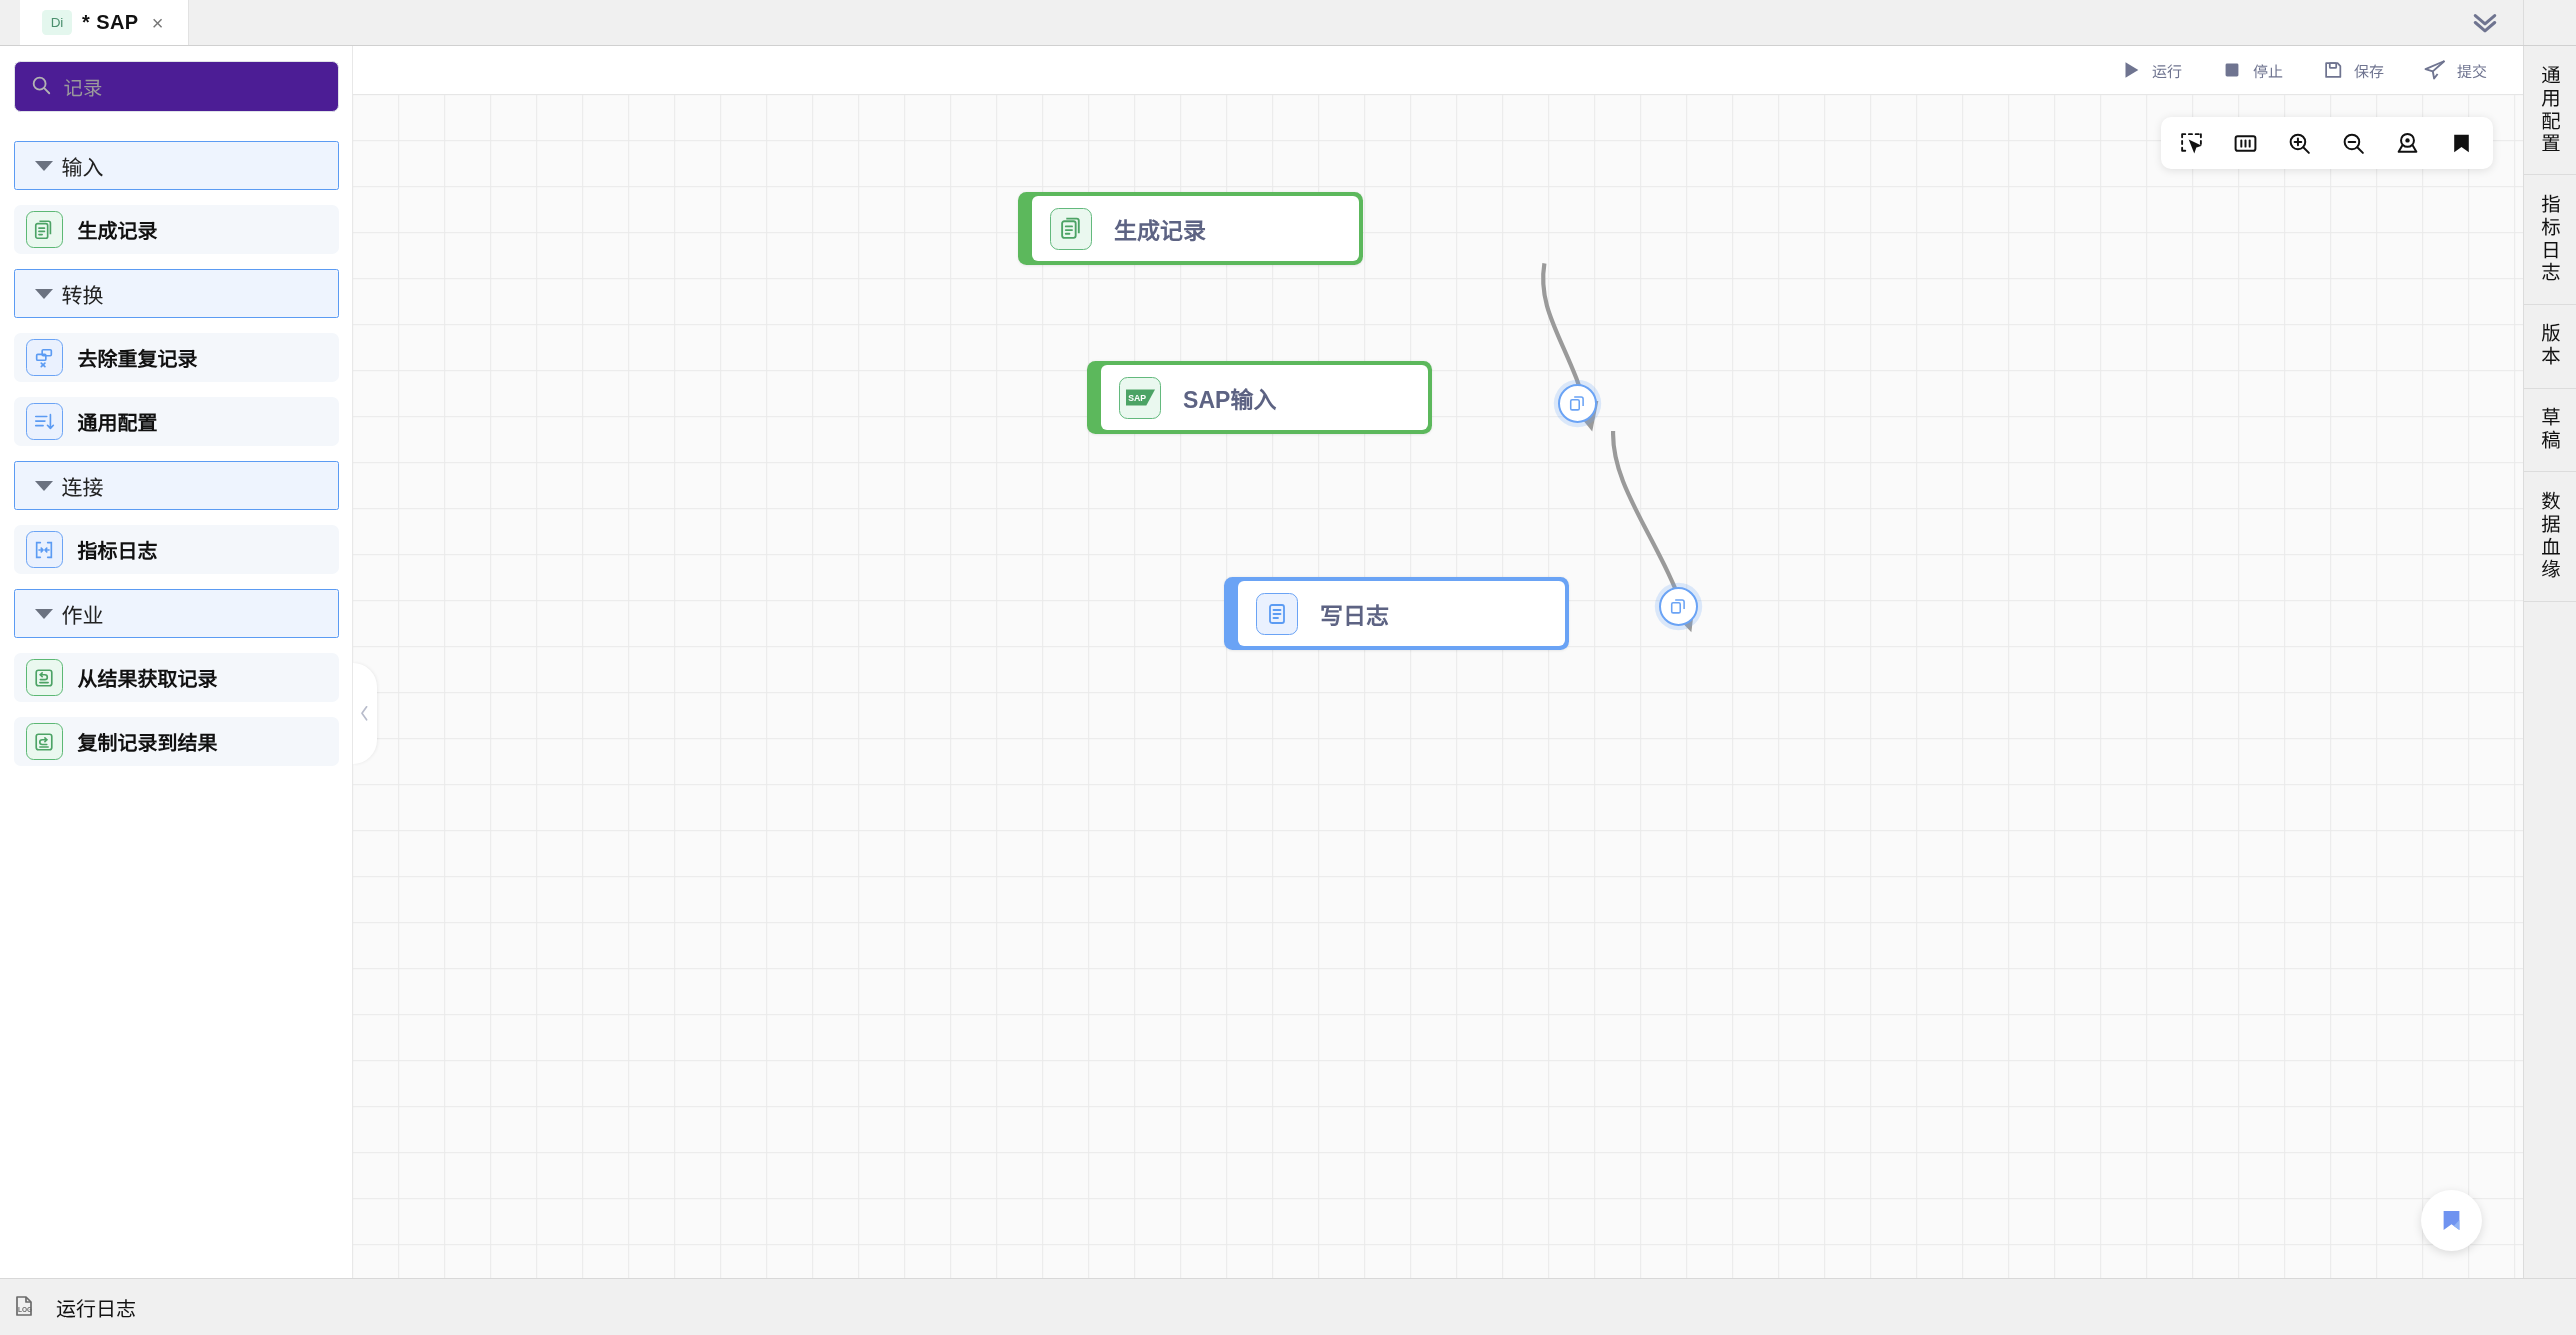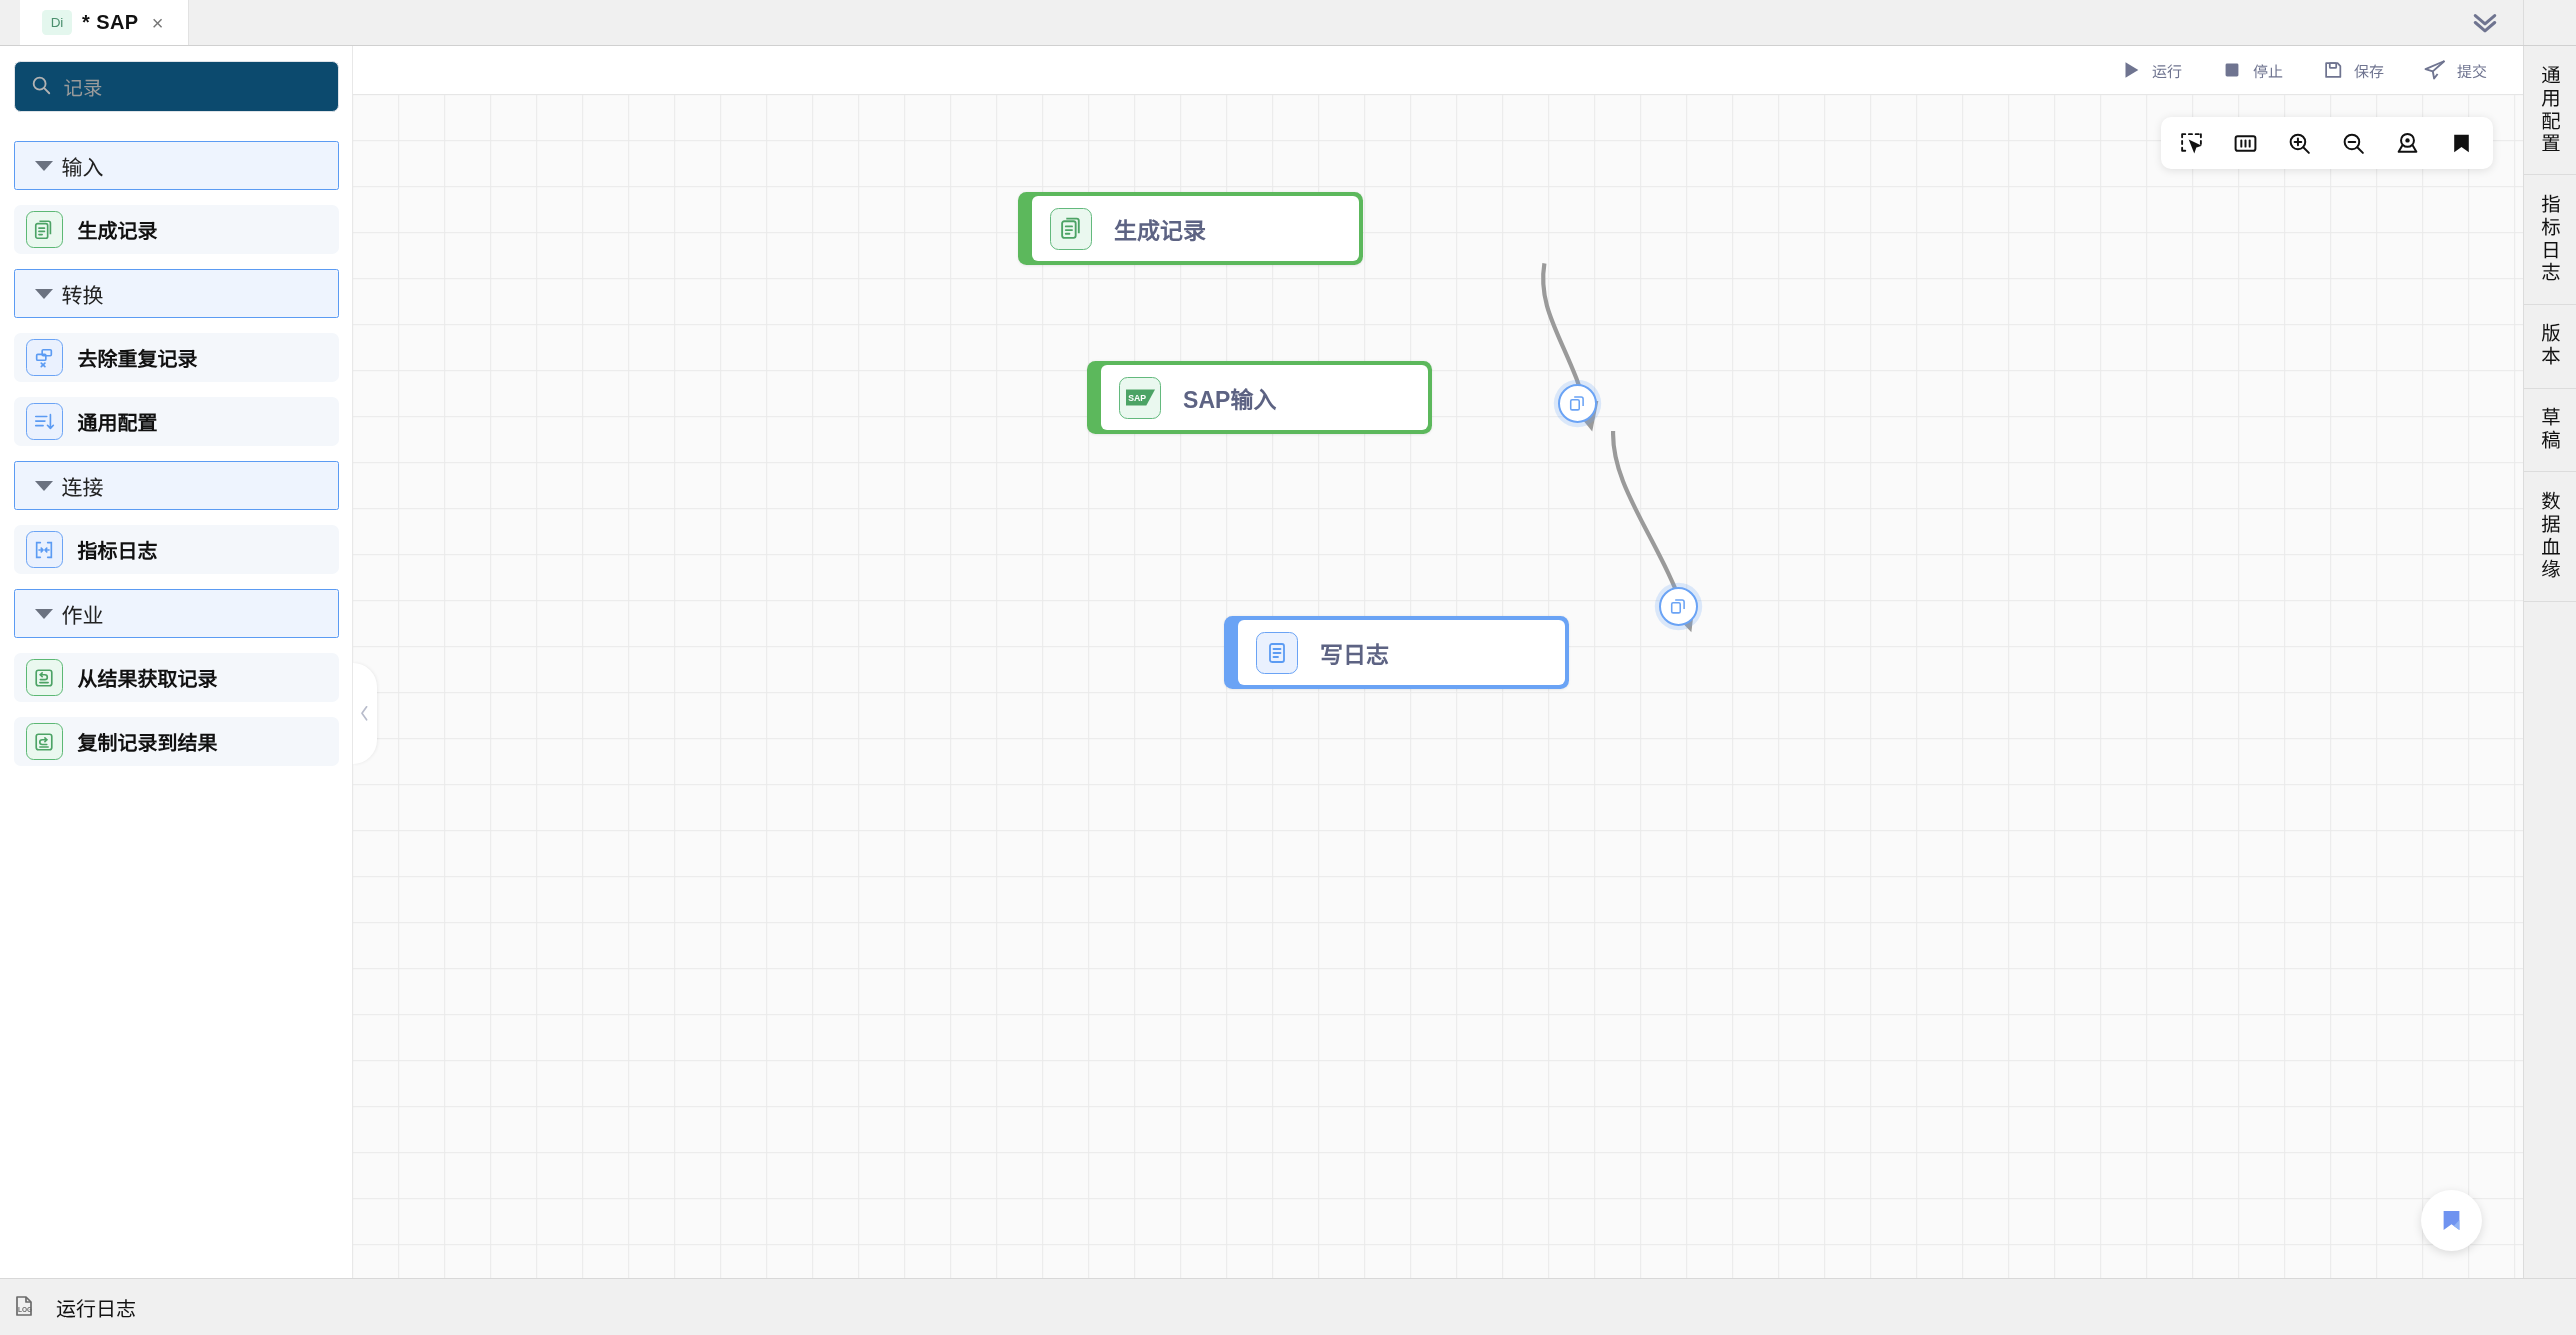--- a/index.html
+++ b/index.html
@@ -76,21 +76,21 @@
     padding: 15px 13.5px 0 13.5px;
     overflow: hidden;
     position: relative;
   }
   .search-box {
     height: 51px;
     border: 0.8px solid #dfe3e8;
     border-radius: 6.8px;
     display: flex; align-items: center;
     padding: 0 15px; gap: 12px;
-    background: #0c4a6e;
+    background: #4c1d95;
     margin-bottom: 29px;
   }
   .search-icon { flex: 0 0 auto; display: block; }
   .search-text { font-size: 19.4px; color: #9b9b9b; }
 
   .cat-header {
     height: 49px;
     background: #eef4fe;
     border: 0.8px solid #5b9bf3;
     border-radius: 2.5px;
@@ -486,21 +486,21 @@
             <span class="fn-icon fni-green">
               <svg width="29" height="17" viewBox="0 0 40 22">
                 <path d="M0 0 H40 L28 22 H0 Z" fill="#4ca365"></path>
                 <text x="3" y="15.5" font-family="Liberation Sans, sans-serif" font-size="12" font-weight="700" fill="#ffffff">SAP</text>
               </svg>
             </span>
             <span class="fn-label">SAP输入</span>
           </div>
         </div>
 
-        <div class="flow-node fn-blue" style="left:871px; top:521px; width:345px;">
+        <div class="flow-node fn-blue" style="left:871px; top:482px; width:345px;">
           <div class="flow-node-inner">
             <span class="fn-icon fni-blue">
               <svg width="24" height="24" viewBox="0 0 24 24" fill="none" stroke="#5b9bf3" stroke-width="1.8" stroke-linecap="round">
                 <rect x="5" y="3" width="14" height="18" rx="2"></rect>
                 <line x1="8.5" y1="8" x2="15.5" y2="8"></line>
                 <line x1="8.5" y1="12" x2="15.5" y2="12"></line>
                 <line x1="8.5" y1="16" x2="13" y2="16"></line>
               </svg>
             </span>
             <span class="fn-label">写日志</span>

